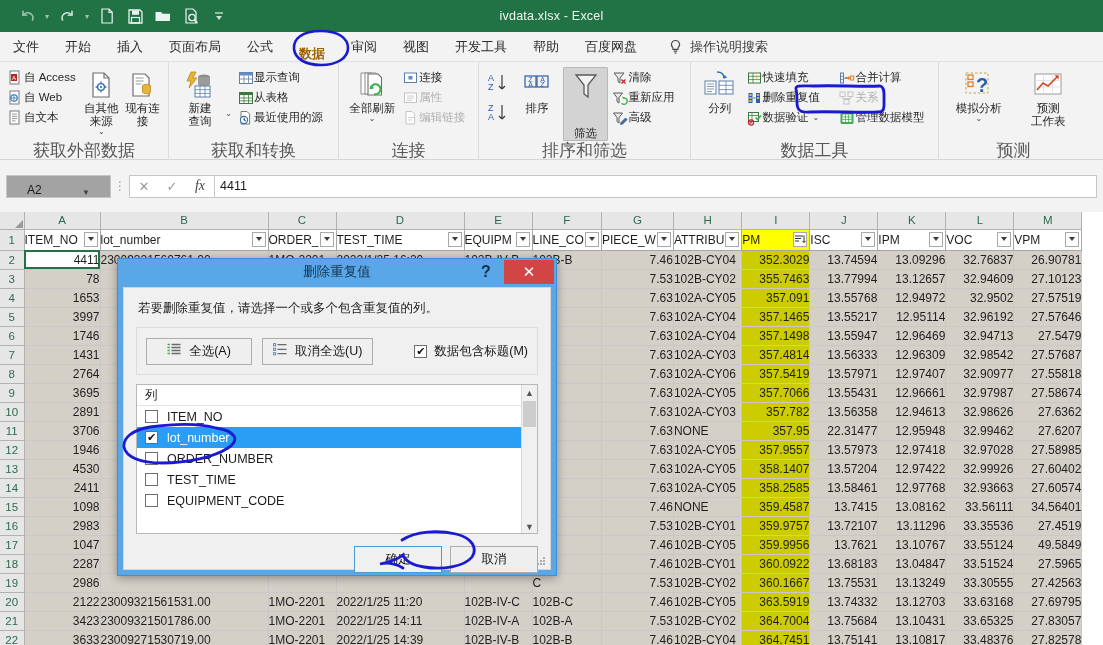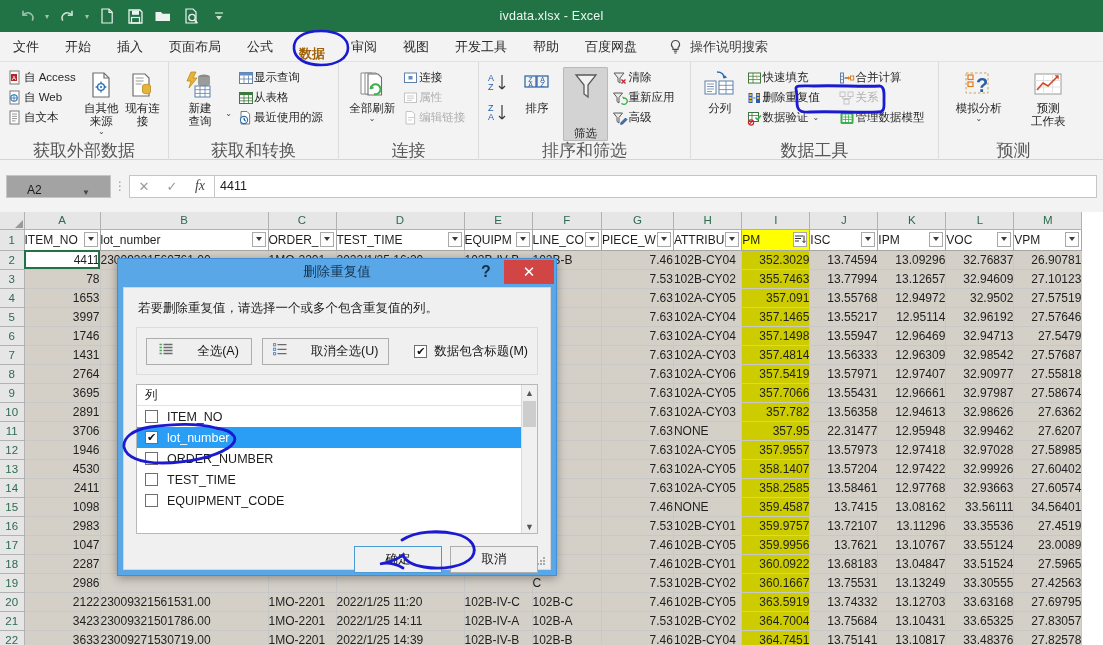--- a/index.html
+++ b/index.html
@@ -162,21 +162,21 @@
     position:absolute; left:5px; right:5px; top:28px; bottom:5px;
     background:#f0f0f0; border:1px solid #d6d6d6; padding:10px 12px;
   }
   .dlg-instr { font-size:12.5px; color:#1b1b1b; margin:2px 0 10px 2px; }
   .dlg-panel {
     border:1px solid #dcdcdc; background:#f0f0f0; padding:8px 9px; display:flex; align-items:center;
     position:relative; height:48px;
   }
   .btn {
     height:27px; min-width:106px; padding:0 10px; background:#efefef; border:1px solid #adadad;
-    font-size:12.5px; color:#141414; display:inline-flex; align-items:center; justify-content:center; gap:24px;
+    font-size:12.5px; color:#141414; display:inline-flex; align-items:center; justify-content:center; gap:8px;
   }
   .btn.primary { border:1px solid #4a9ad4; background:#f0f0f0; min-width:88px; }
   .btn.plain { min-width:88px; }
   .chk-wrap { display:flex; align-items:center; gap:7px; font-size:12.5px; color:#141414; margin-left:auto; }
   .chkbox {
     width:13px; height:13px; border:1px solid #6e6e6e; background:#fff;
     display:flex; align-items:center; justify-content:center; font-size:11px; color:#111; line-height:1;
   }
   .listbox {
     margin-top:9px; border:1px solid #b8b8b8; background:#fff; height:150px; position:relative; overflow:hidden;
@@ -990,21 +990,21 @@
             <td class="cell"></td>
             <td class="cell"></td>
             <td class="cell"></td>
             <td class="cell">C</td>
             <td class="cell num">7.46</td>
             <td class="cell">102B-CY05</td>
             <td class="cell num hl">359.9956</td>
             <td class="cell num">13.7621</td>
             <td class="cell num">13.10767</td>
             <td class="cell num">33.55124</td>
-            <td class="cell num">23.0089</td>
+            <td class="cell num">49.5849</td>
           </tr>
           <tr>
             <th class="rowhdr">18</th>
             <td class="cell num">2287</td>
             <td class="cell"></td>
             <td class="cell"></td>
             <td class="cell"></td>
             <td class="cell"></td>
             <td class="cell">C</td>
             <td class="cell num">7.46</td>

